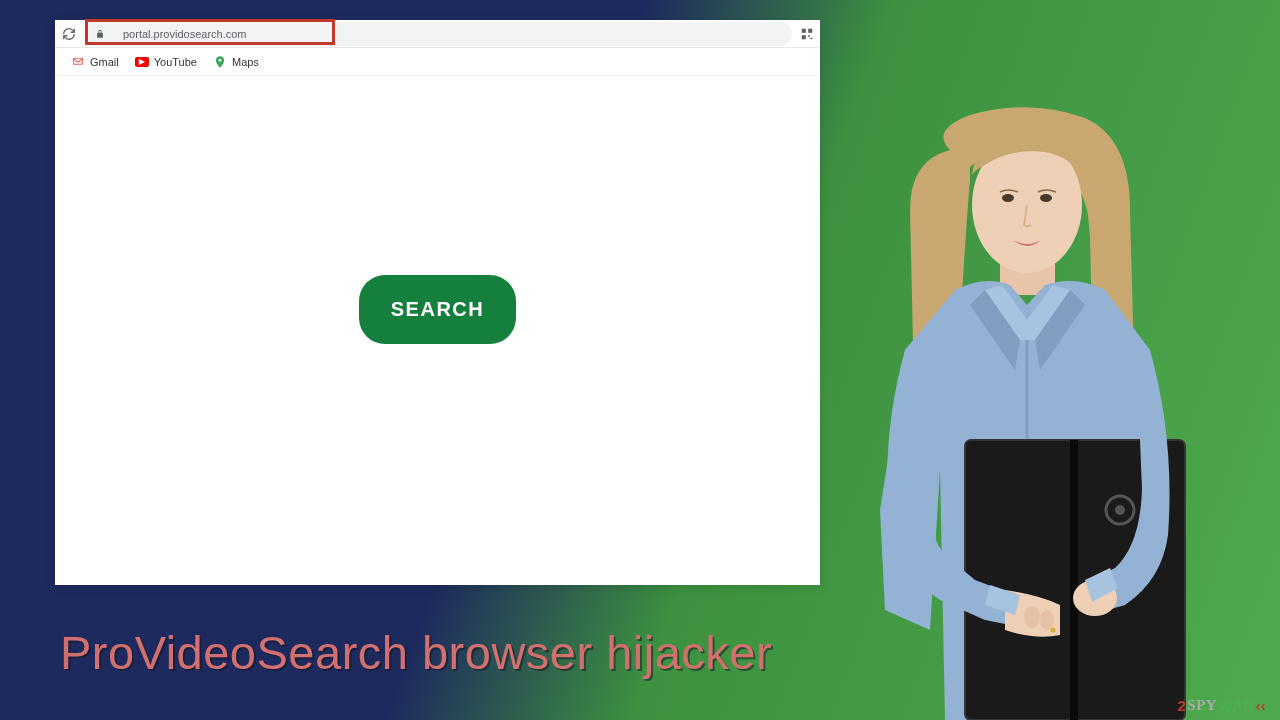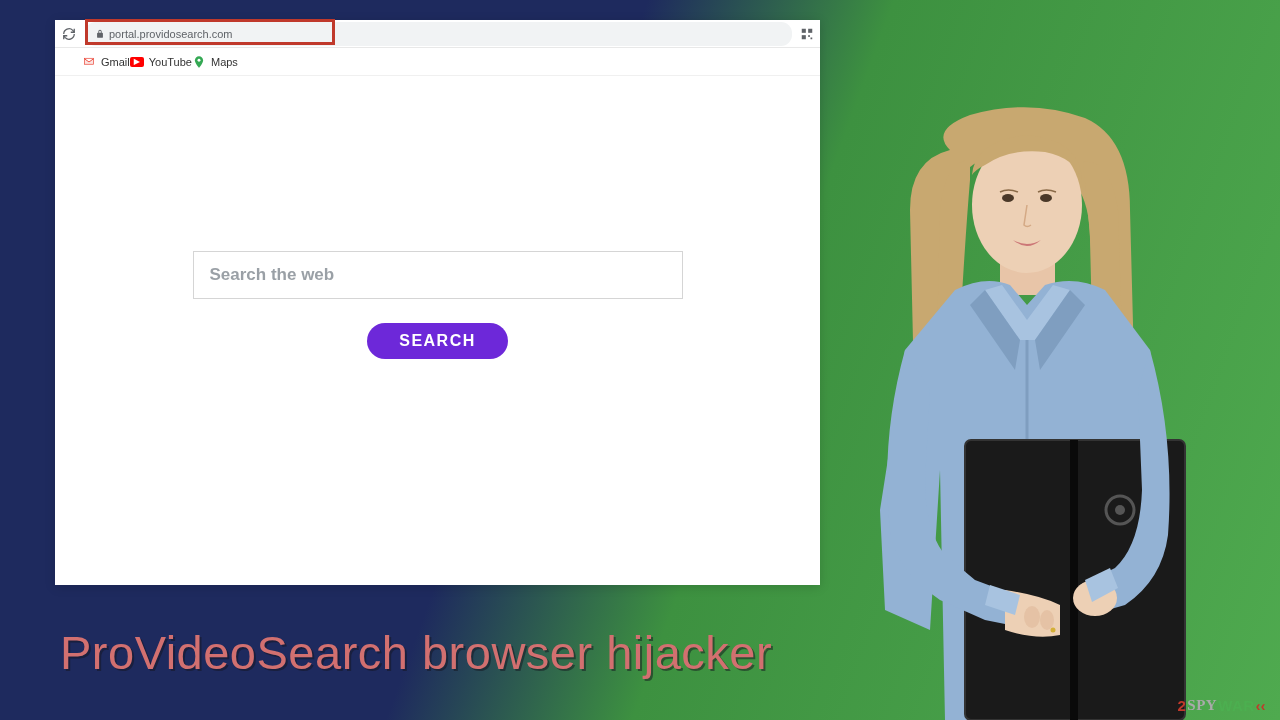--- a/index.html
+++ b/index.html
@@ -31,43 +31,43 @@
 }
 .reload-btn { width: 16px; height: 16px; display: flex; align-items: center; justify-content: center; color: #5f6368; cursor: pointer; }
 .address-bar {
   flex: 1;
   height: 24px;
   background: #f1f3f4;
   border-radius: 11px;
   display: flex;
   align-items: center;
   padding: 0 10px;
-  gap: 4px;
+  gap: 18px;
   font-size: 11px;
   color: #5f6368;
   position: relative;
 }
 .address-highlight {
   position: absolute;
   left: 0;
   top: -3px;
   width: 250px;
   height: 26px;
   border: 3px solid #c0392b;
   pointer-events: none;
 }
 .lock-icon { width: 10px; height: 10px; }
 .ext-icon { width: 14px; height: 14px; color: #5f6368; }
 .bookmarks-bar {
   height: 28px;
   background: #fff;
   display: flex;
   align-items: center;
-  padding: 0 27px;
-  gap: 0;
+  padding: 0 16px;
+  gap: 16px;
   border-bottom: 1px solid #f0f0f0;
 }
 .bookmark { display: flex; align-items: center; gap: 5px; font-size: 11px; color: #333; cursor: pointer; }
 .bm-icon { width: 14px; height: 14px; display: inline-flex; align-items: center; justify-content: center; }
 .gmail-icon { color: #ea4335; }
 .youtube-icon { background: #ff0000; color: #fff; border-radius: 2px; font-size: 8px; width: 14px; height: 10px; display: inline-flex; align-items: center; justify-content: center; }
 .content-area {
   height: calc(100% - 56px);
   background: #fff;
   display: flex;
@@ -81,26 +81,26 @@
   border: 1px solid #d5d5d5;
   font-size: 17px;
   font-weight: 600;
   color: #9aa0a6;
   padding: 0 16px;
   outline: none;
 }
 .search-input::placeholder { color: #9aa0a6; font-weight: 600; }
 .search-btn {
   margin-top: 24px;
-  padding: 9px 32px;
-  background: #6d28d9;
+  padding: 23px 32px;
+  background: #15803d;
   color: #fff;
   border: none;
   border-radius: 26px;
-  font-size: 16px;
+  font-size: 20px;
   font-weight: 700;
   letter-spacing: 1.5px;
   cursor: pointer;
 }
 .person {
   position: absolute;
   right: 60px;
   bottom: 0;
   width: 410px;
   height: 630px;
@@ -185,21 +185,20 @@
         <svg class="maps-icon" viewBox="0 0 24 24">
             <path fill="#34a853" d="M12 2C8 2 5 5 5 9c0 5 7 13 7 13s7-8 7-13c0-4-3-7-7-7z"></path>
             <circle cx="12" cy="9" r="2.5" fill="#fff"></circle>
           </svg>
       </span>
       <span>Maps</span>
     </div>
   </div>
 
   <div class="content-area">
-    <input class="search-input" type="text" placeholder="Search the web" style="">
     <button class="search-btn">SEARCH</button>
   </div>
 </div>
 
 <div class="person">
   <svg viewBox="0 0 410 630" xmlns="http://www.w3.org/2000/svg">
 
     <path d="M140 60 Q120 40 160 25 Q220 8 275 28 Q320 48 320 120 L325 310 Q325 340 310 350 L285 355 L280 150 Q280 80 225 70 L180 68 Q145 75 140 120 L135 340 Q120 350 105 340 L100 120 Q100 70 140 60 Z" fill="#c8a870"></path>
 
     <rect x="190" y="160" width="55" height="45" fill="#e8c5a8"></rect>

